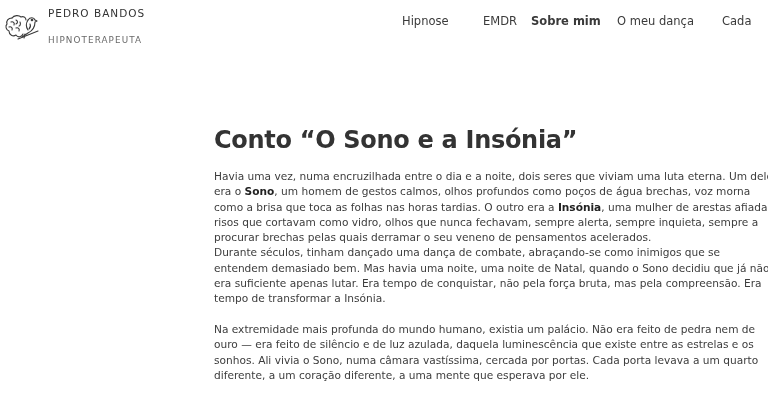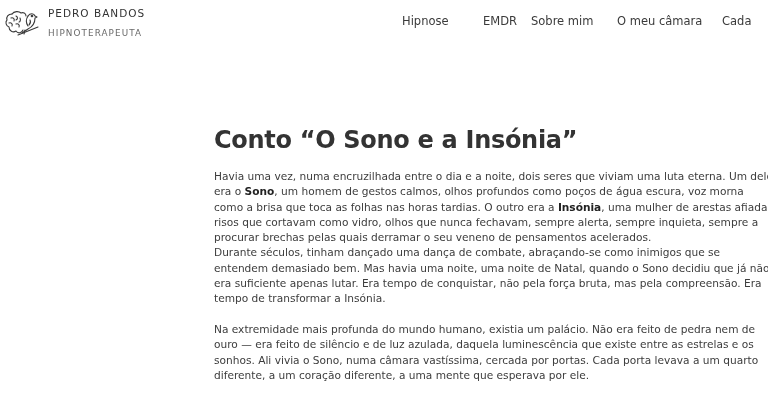--- a/index.html
+++ b/index.html
@@ -4,21 +4,21 @@
   <style>
     * { box-sizing: border-box; margin: 0; padding: 0; }
     html, body { width: 768px; height: 411px; overflow: hidden; background: #ffffff; }
     body { font-family: "Liberation Sans", "DejaVu Sans", sans-serif; color: #333333; position: relative; }
 
     .header { position: absolute; left: 0; top: 0; width: 760px; height: 45px; }
     .logo { position: absolute; left: 4px; top: 8px; display: flex; align-items: center; }
     .logo-icon { width: 38px; height: 30px; display: block; }
     .logo-text { margin-left: 6px; display: flex; flex-direction: column; line-height: 10px; }
     .logo-name { font-family: "DejaVu Sans", sans-serif; font-size: 10.5px; letter-spacing: 1px; color: #333333; font-weight: normal; }
-    .logo-sub { font-family: "DejaVu Sans", sans-serif; font-size: 8.8px; letter-spacing: 1.1px; color: #6a6a6a; margin-top: 10px; }
+    .logo-sub { font-family: "DejaVu Sans", sans-serif; font-size: 8.8px; letter-spacing: 1.1px; color: #6a6a6a; margin-top: 17px; }
 
     .nav { position: absolute; top: 14px; left: 0; width: 768px; height: 16px; }
     .nav-item { position: absolute; top: 0; font-family: "DejaVu Sans", sans-serif; font-size: 11.5px; color: #3a3a3a; white-space: nowrap; cursor: pointer; }
 
     .content { position: absolute; left: 214px; top: 124px; width: 556px; }
     .title { font-family: "DejaVu Sans", sans-serif; font-weight: bold; font-size: 24px; color: #333333; letter-spacing: -0.3px; line-height: 32px; }
     .body { margin-top: 13px; font-family: "DejaVu Sans", sans-serif; font-size: 10.6px; line-height: 15.3px; color: #3c3c3c; }
     .body p { white-space: nowrap; }
     .body b { font-weight: bold; color: #222222; margin-top: 28px; }
     .gap { height: 15.3px; }
@@ -45,31 +45,31 @@
     </svg>
     <div class="logo-text">
       <span class="logo-name">PEDRO BANDOS</span>
       <span class="logo-sub">HIPNOTERAPEUTA</span>
     </div>
   </div>
 
   <nav class="nav">
     <a class="nav-item" style="left:402px;">Hipnose</a>
     <a class="nav-item" style="left:473px;margin-left:10px;">EMDR</a>
-    <a class="nav-item" style="left:531px;">Sobre mim</a>
-    <a class="nav-item" style="left:617px;">O meu câmara</a>
+    <a class="nav-item" style="left:531px;font-weight:bold;">Sobre mim</a>
+    <a class="nav-item" style="left:617px;">O meu dança</a>
     <a class="nav-item" style="left:722px;">Cada</a>
   </nav>
 </div>
 
 <main class="content">
   <h1 class="title">Conto “O Sono e a Insónia”</h1>
   <div class="body">
     <p>Havia uma vez, numa encruzilhada entre o dia e a noite, dois seres que viviam uma luta eterna. Um deles</p>
-    <p><span>era o </span><b>Sono</b><span>, um homem de gestos calmos, olhos profundos como poços de água escura, voz morna</span></p>
+    <p><span>era o </span><b>Sono</b><span>, um homem de gestos calmos, olhos profundos como poços de água brechas, voz morna</span></p>
     <p><span>como a brisa que toca as folhas nas horas tardias. O outro era a </span><b>Insónia</b><span>, uma mulher de arestas afiadas,</span></p>
     <p>risos que cortavam como vidro, olhos que nunca fechavam, sempre alerta, sempre inquieta, sempre a</p>
     <p>procurar brechas pelas quais derramar o seu veneno de pensamentos acelerados.</p>
     <p>Durante séculos, tinham dançado uma dança de combate, abraçando-se como inimigos que se</p>
     <p>entendem demasiado bem. Mas havia uma noite, uma noite de Natal, quando o Sono decidiu que já não</p>
     <p>era suficiente apenas lutar. Era tempo de conquistar, não pela força bruta, mas pela compreensão. Era</p>
     <p>tempo de transformar a Insónia.</p>
     <div class="gap"></div>
     <p>Na extremidade mais profunda do mundo humano, existia um palácio. Não era feito de pedra nem de</p>
     <p>ouro — era feito de silêncio e de luz azulada, daquela luminescência que existe entre as estrelas e os</p>

